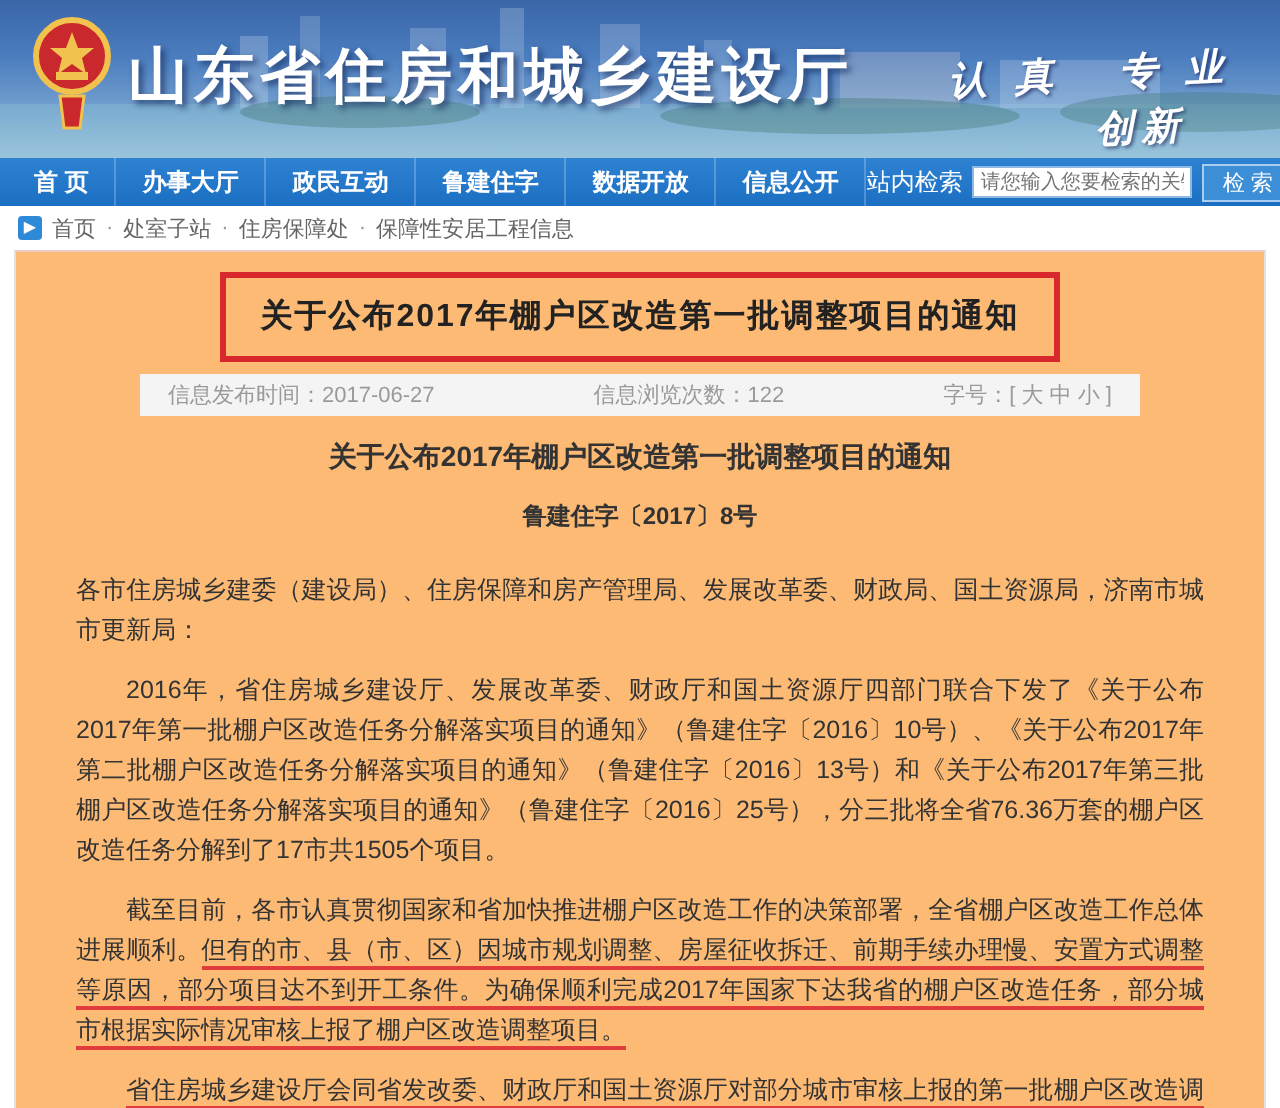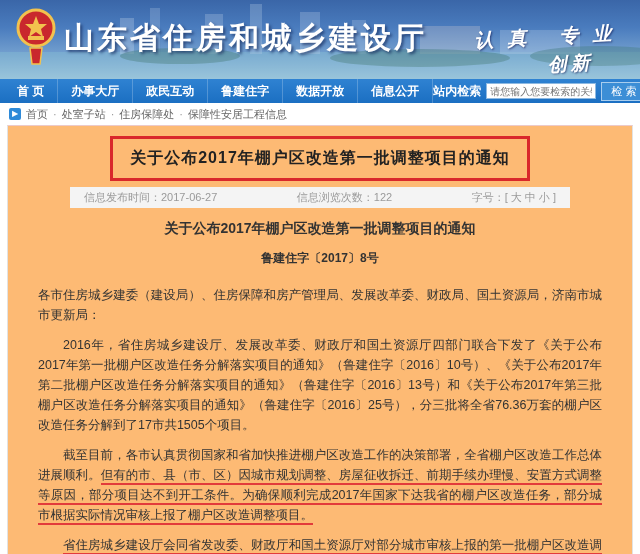--- a/index.html
+++ b/index.html
@@ -28,21 +28,21 @@
   
   .navbar {
     height:24px; background:linear-gradient(180deg,#2f82d2 0%, #1b6fc2 100%);
     display:flex; align-items:center; padding-left:4px;
   }
   .nav-item {
     color:#fff; font-weight:bold; font-size:12px; padding:0 13px; cursor:pointer;
     border-right:1px solid rgba(255,255,255,.22); line-height:24px; white-space:nowrap;
   }
   .nav-search { margin-left:auto; display:flex; align-items:center; gap:5px; padding-right:3px; }
-  .search-label { color:#fff; font-weight:bold; font-size:12px; white-space:nowrap; }
+  .search-label { color:#fff; font-weight:normal; font-size:12px; white-space:nowrap; }
   .search-input {
     width:110px; height:16px; font-size:10px; border:1px solid #8db9e2; padding:0 3px; color:#444;
   }
   .search-btn {
     background:#3c8ed6; color:#fff; font-size:11px; border:1px solid #a8cdee;
     padding:1px 9px; cursor:pointer; white-space:nowrap;
   }
 
   
   .breadcrumb {

